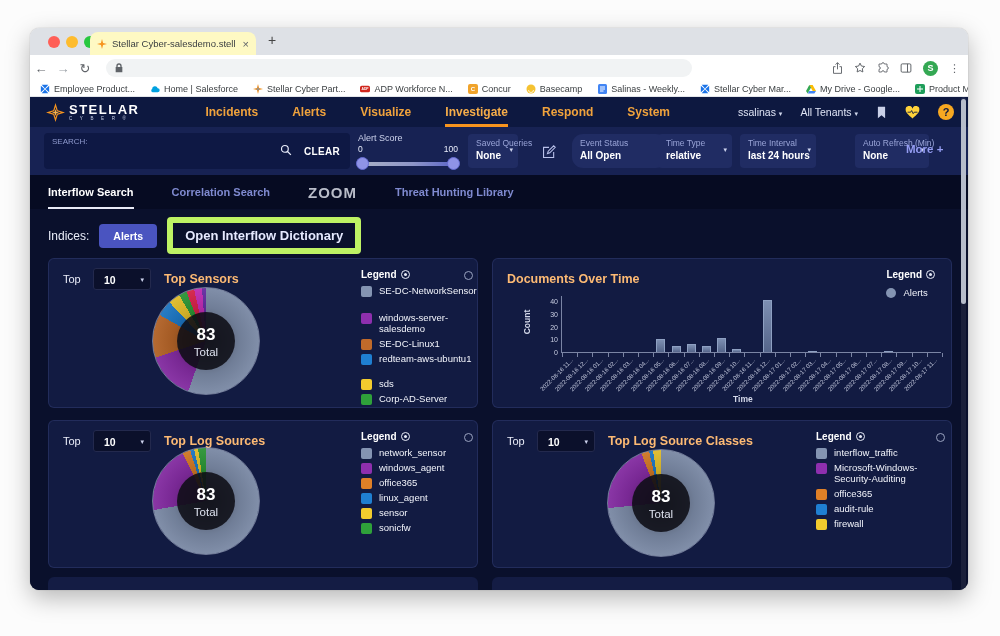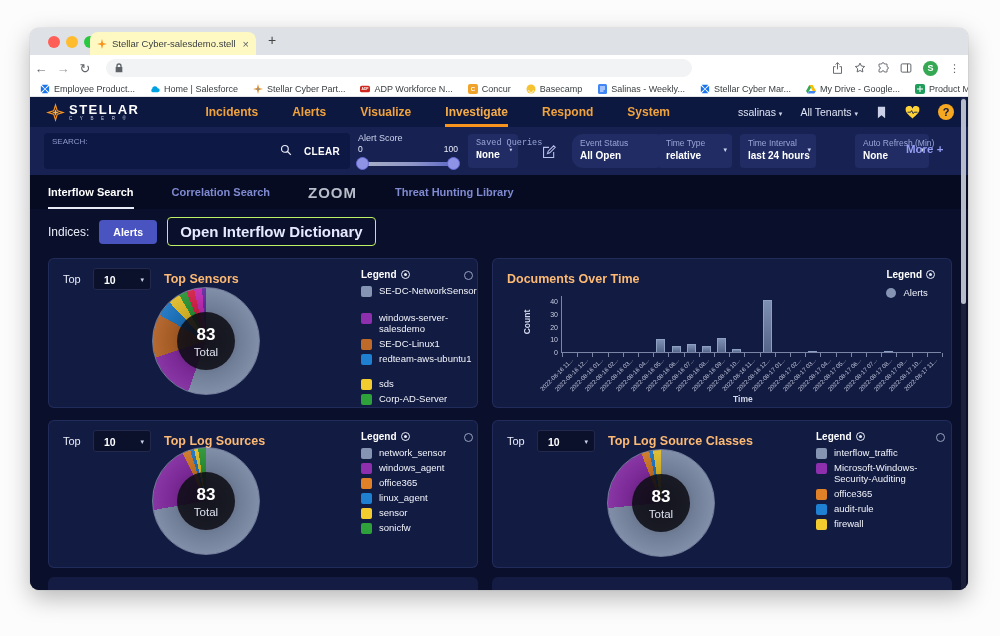--- a/index.html
+++ b/index.html
@@ -74,21 +74,21 @@
 
   .tabsrow { position:absolute; left:0; top:78px; width:100%; height:34px; background:#060b22; display:flex; align-items:center; gap:38px; padding:0 18px; }
   .vtab { font-size:11px; font-weight:bold; color:#7f8ad0; height:100%; display:flex; align-items:center; border-bottom:2px solid transparent; padding-top:2px; }
   .vtab.active { color:#fff; border-bottom-color:#e8eaf5; }
   .vtab.logo { color:#b9bdc9; font-size:15px; letter-spacing:1px; font-weight:bold; }
 
   .content { position:absolute; left:0; top:112px; width:100%; height:381px; background:#0a102c; }
   .indices { position:absolute; left:18px; top:8px; display:flex; align-items:center; gap:10px; }
   .indices .lbl { color:#e9ecf8; font-size:12px; }
   .btn-filled { background:#4a54c0; color:#fff; font-size:10.5px; font-weight:bold; border-radius:4px; padding:6px 14px; }
-  .btn-outline { border:1px solid #bef264; color:#e6e9ff; font-size:15px; font-weight:bold; border-radius:4px; padding:5px 12px; }
+  .btn-outline { border:6px solid #bef264; color:#e6e9ff; font-size:13px; font-weight:bold; border-radius:4px; padding:5px 12px; }
 
   .panel { position:absolute; background:#121b42; border-radius:6px; border:1px solid rgba(90,105,180,.22); overflow:hidden; }
   #p1 { left:18px; top:49px;  width:430px; height:150px; }
   #p2 { left:462px; top:49px; width:460px; height:150px; }
   #p3 { left:18px; top:211px; width:430px; height:148px; }
   #p4 { left:462px; top:211px; width:460px; height:148px; }
   .stub { position:absolute; top:368px; height:13px; background:#141c44; border-radius:6px 6px 0 0; }
   #p5 { left:18px; width:430px; } #p6 { left:462px; width:460px; }
 
   .phead-top { position:absolute; left:14px; top:14px; font-size:11px; color:#e9ecf8; }
@@ -355,21 +355,21 @@
           <span class="hdl" style="left:-2px;"></span>
           <span class="hdl" style="right:-2px;"></span>
         </div>
         <span class="editicon">
           <svg width="14" height="14" viewBox="0 0 18 18" fill="none" stroke="#b9c1ea" stroke-width="1.4">
               <path d="M9 3H2v13h13V9"></path>
               <path d="M7 11l1-3 7-7 2 2-7 7z"></path>
             </svg>
         </span>
         <div id="filterdrops">
-            <div class="fdrop" style="left: 438px; width: 50px; font-family: Liberation Mono, monospace;">
+            <div class="fdrop" style="left: 438px; width: 50px;">
               <div class="lbl">Saved Queries</div>
               <div class="val">None</div>
               <span class="c">▾</span>
             </div>
             <div class="fdrop" style="left: 542px; width: 95px; border-radius: 11px;">
               <div class="lbl">Event Status</div>
               <div class="val">All Open</div>
               <span class="c">▾</span>
             </div>
             <div class="fdrop" style="left: 628px; width: 74px;">

